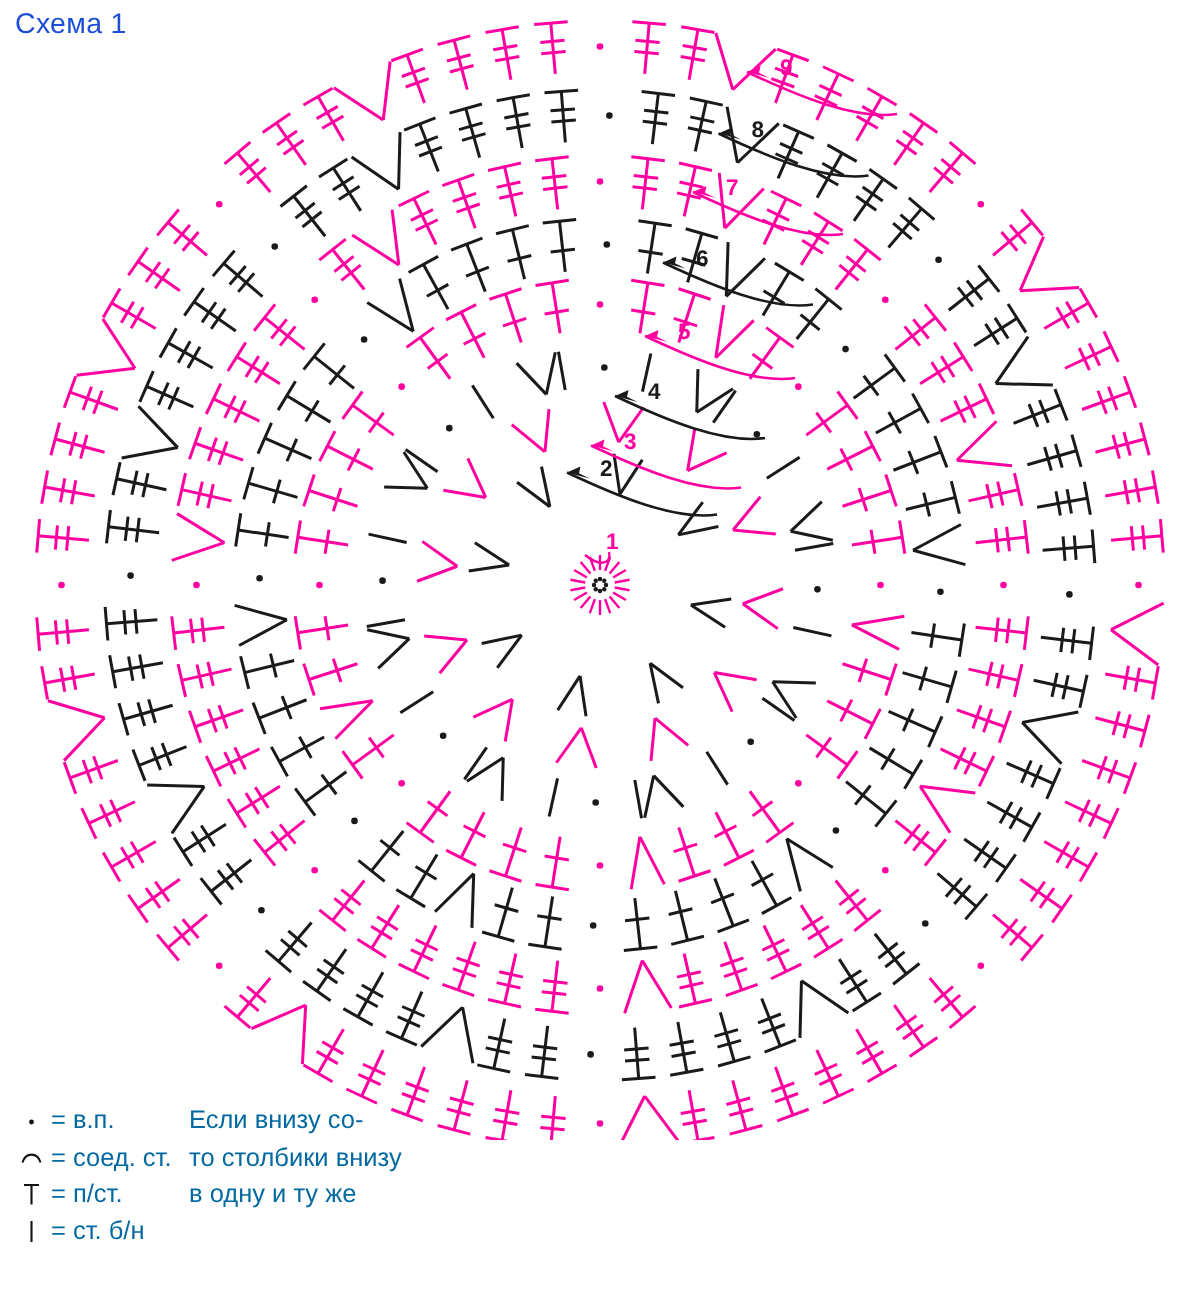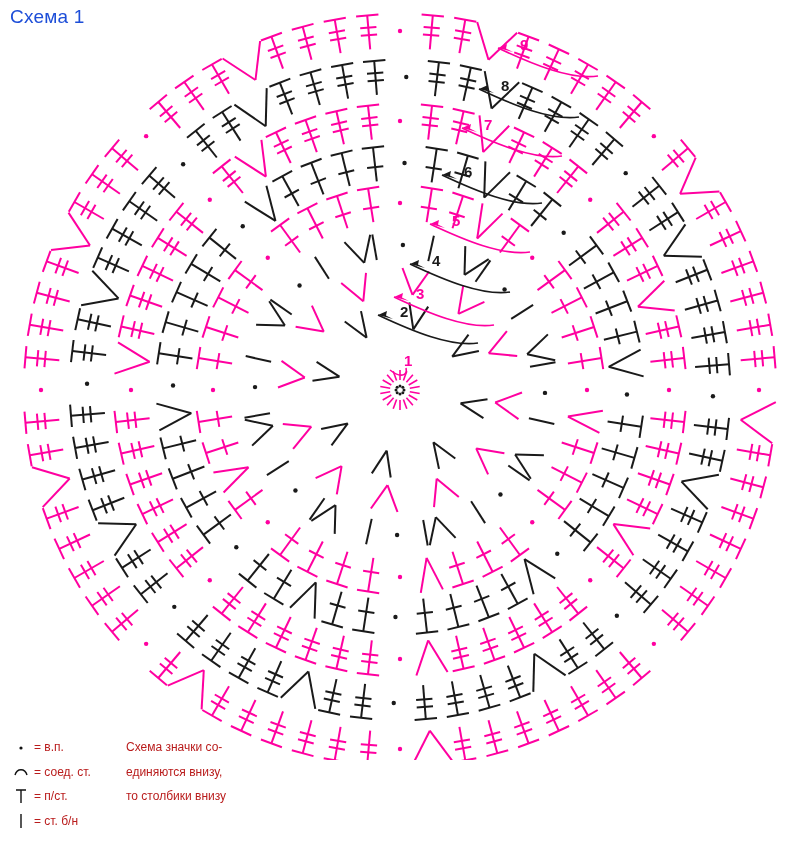--- a/index.html
+++ b/index.html
@@ -31,22 +31,22 @@
   }
   #chart-svg {
     display: block;
   }
   #legend {
     position: absolute;
     left: 8px;
     top: 735px;
     width: 500px;
     height: 125px;
-    font-size: 12px;
-    color: #b91c1c;
+    font-size: 17px;
+    color: #0369a1;
   }
   .legend-col {
     position: absolute;
     top: 0;
   }
   #legend-symbols {
     left: 0;
     width: 120px;
   }
   #legend-note {
@@ -1132,17 +1132,17 @@
     <div class="legend-row">
       <span class="legend-sym">
         <svg width="12" height="16" viewBox="0 0 12 16">
             <path d="M6 1 L6 15" stroke="#111" stroke-width="1.4" fill="none"></path>
           </svg>
       </span>
       <span class="legend-txt">= ст. б/н</span>
     </div>
   </div>
   <div class="legend-col" id="legend-note">
-    <div class="note-line">Схема значки со-</div>
-    <div class="note-line">единяются внизу,</div>
+    <div class="note-line">Если внизу со-</div>
     <div class="note-line">то столбики внизу</div>
+    <div class="note-line">в одну и ту же</div>
   </div>
 </div>
 
 </body></html>

